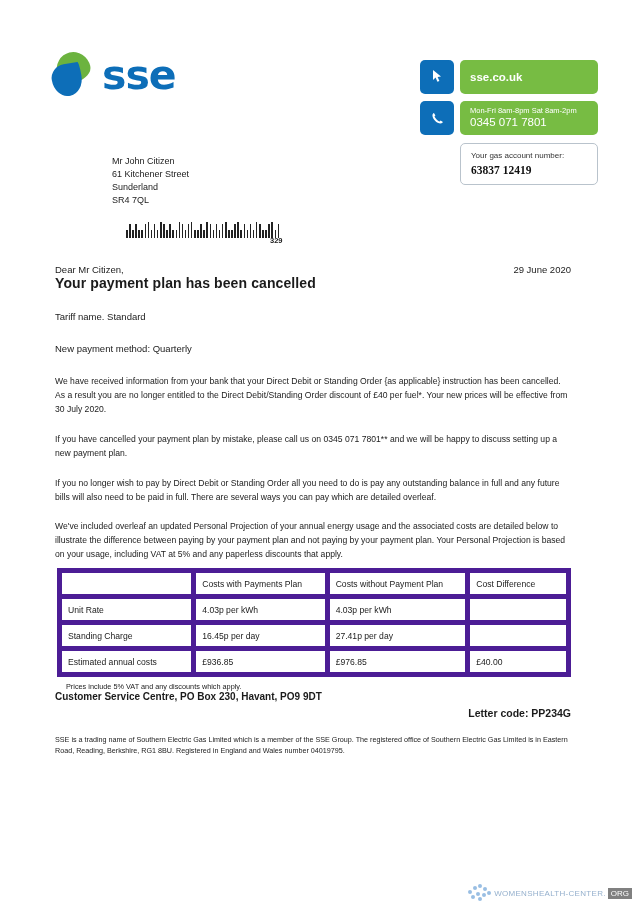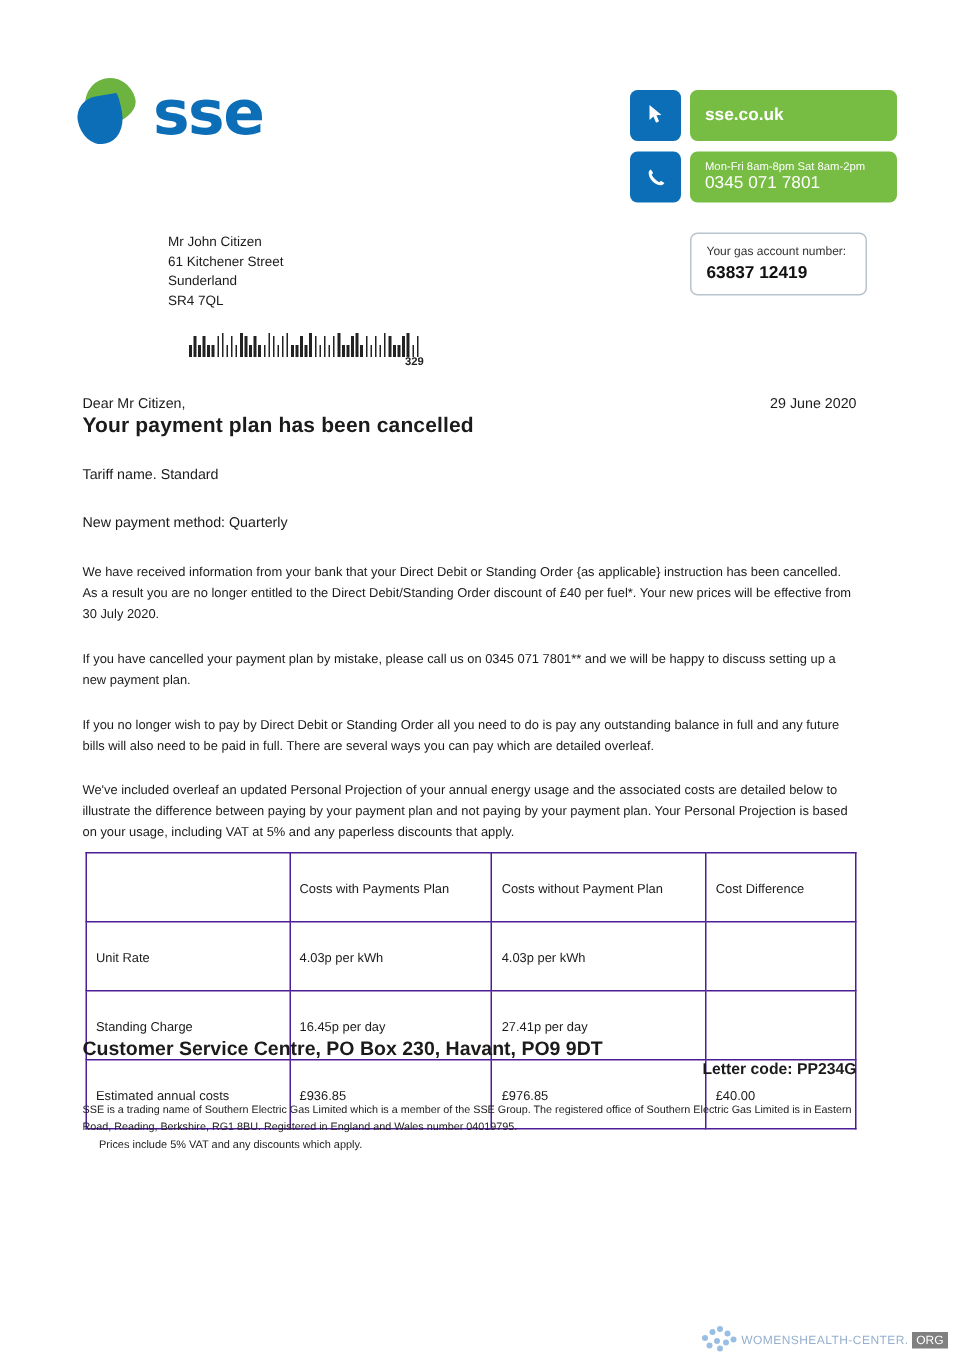--- a/index.html
+++ b/index.html
@@ -96,30 +96,30 @@
     justify-content: center;
     padding: 4px 10px;
     color: #ffffff;
     box-sizing: border-box;
   }
   .green-pill.web { font-size: 11.5px; font-weight: bold; }
   .green-pill .hours { font-size: 7.5px; line-height: 1.2; }
   .green-pill .phone { font-size: 11.5px; font-weight: normal; line-height: 1.25; }
 
   .account-box {
-    margin-top: 20px;
+    margin-top: 8px;
     margin-left: 40px;
     border: 1px solid #b9c3cc;
     border-radius: 5px;
     padding: 7px 10px 8px 10px;
     box-sizing: border-box;
-    width: 118px;
+    width: 138px;
   }
   .account-box .lbl { font-size: 8px; color: #333; line-height: 1.3; }
-  .account-box .num { font-size: 11.5px; font-weight: bold; color: #111; margin-top: 3px; }
+  .account-box .num { font-size: 11.5px; font-weight: bold; color: #111; margin-top: 3px; font-family: Liberation Serif, serif; }
 
   
   .address {
     position: absolute;
     left: 112px;
     top: 155px;
     font-size: 9px;
     line-height: 1.45;
     color: #1b1b1b;
   }
@@ -186,42 +186,42 @@
     left: 57px;
     top: 568px;
     width: 514px;
   }
   table.costs {
     border-collapse: collapse;
     width: 514px;
     font-size: 8.6px;
   }
   table.costs td {
-    border: 1px solid #4c1d95;
-    padding: 16px 6px;
+    border: 5px solid #4c1d95;
+    padding: 4px 6px;
     height: 13px;
     vertical-align: middle;
   }
   table.costs td.c0 { width: 137px; }
   table.costs td.c1 { width: 136px; }
   table.costs td.c2 { width: 146px; }
   table.costs td.c3 { width: 95px; }
   .table-note {
     font-size: 7.3px;
     color: #222;
     margin-top: 5px;
     margin-left: 9px;
   }
 
   
   .csc {
     position: absolute;
     left: 55px;
     top: 691px;
-    font-size: 13px;
+    font-size: 10px;
     font-weight: bold;
   }
   .letter-code {
     position: absolute;
     right: 73px;
     top: 707px;
     font-size: 10.5px;
     font-weight: bold;
   }
   .legal {

